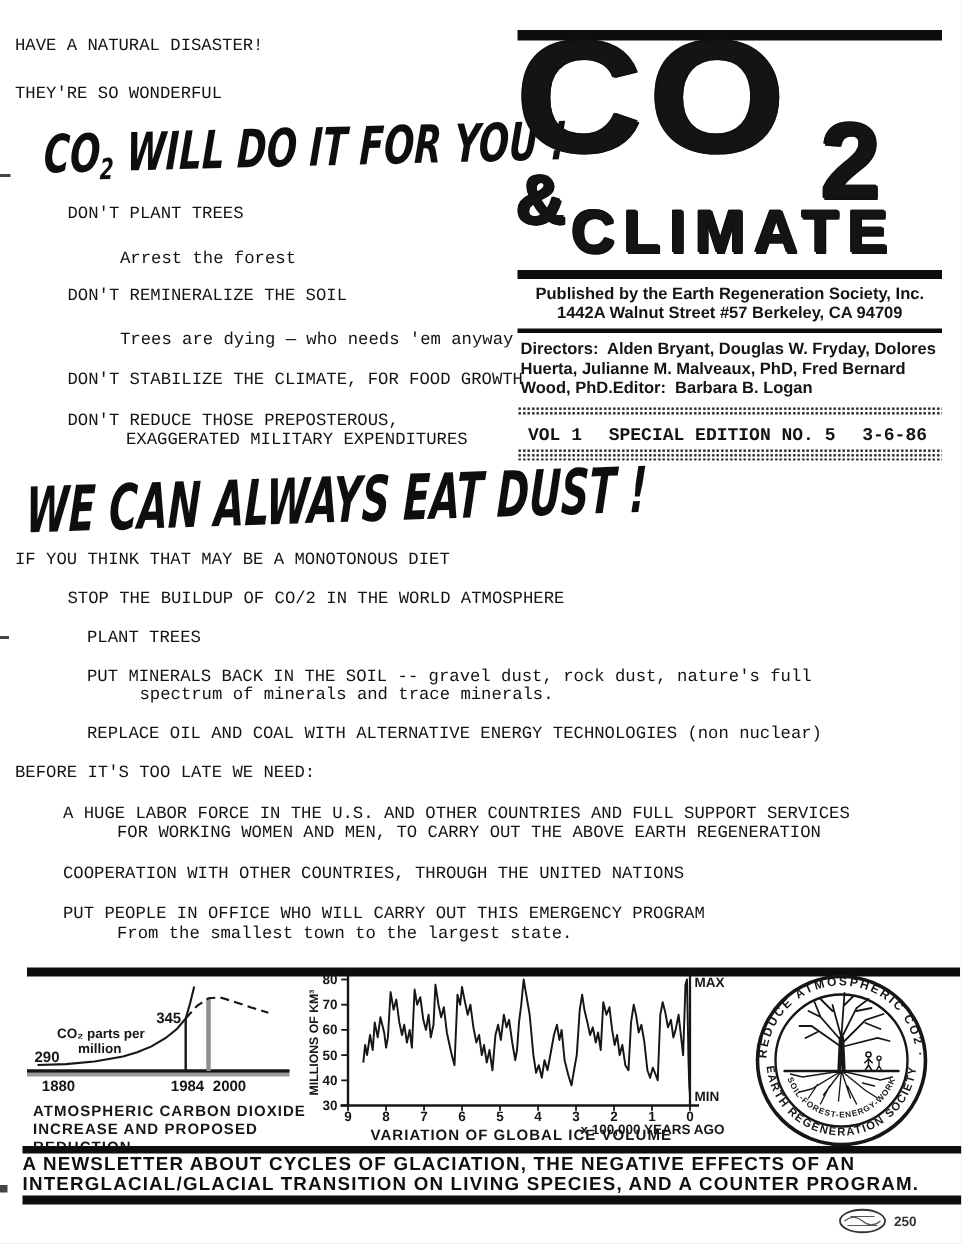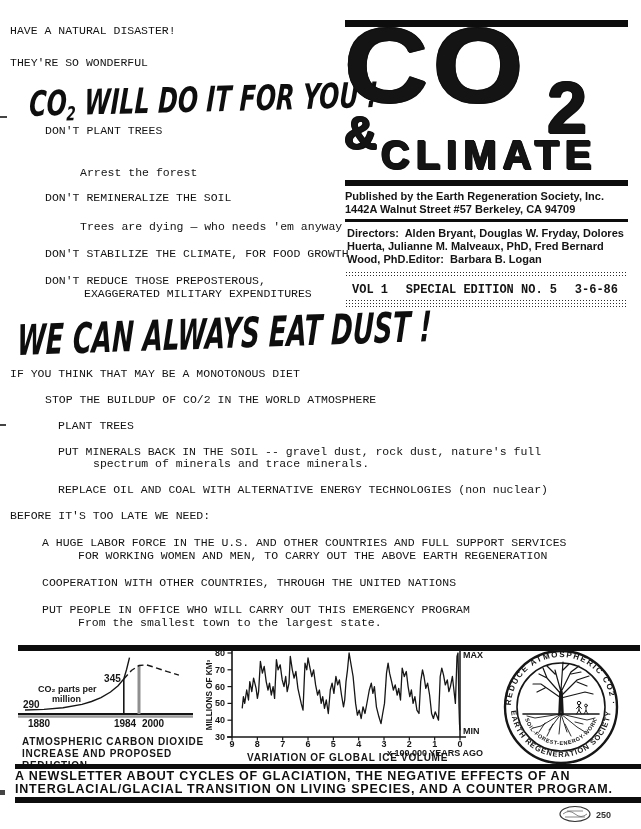--- a/index.html
+++ b/index.html
@@ -15,21 +15,21 @@
   .hl-sub{font-size:0.55em;vertical-align:-0.28em;}
   
   .bar{position:absolute;background:#0d0d0d;}
   .fatty{text-shadow:1px 0 #111,-1px 0 #111,0 1px #111,0 -1px #111,1px 1px #111,-1px -1px #111;}
   .mh-co{position:absolute;left:344px;top:12px;font-size:106px;line-height:106px;font-weight:bold;
          letter-spacing:4px;transform:scaleX(1.1);transform-origin:left top;white-space:pre;}
   .mh-sub2{position:absolute;left:547px;top:72px;font-size:72px;line-height:72px;font-weight:bold;}
   .mh-amp{position:absolute;left:344px;top:110px;font-size:46px;line-height:46px;font-weight:bold;}
   .mh-climate{position:absolute;left:381px;top:135px;font-size:40px;line-height:40px;font-weight:bold;
               letter-spacing:6px;white-space:pre;text-align:right;}
-  .mh-pub{position:absolute;left:345px;width:283px;text-align:left;font-size:11px;line-height:13px;
+  .mh-pub{position:absolute;left:345px;width:283px;text-align:center;font-size:11px;line-height:13px;
           font-weight:bold;}
   .mh-dir{position:absolute;left:347px;width:279px;font-size:11px;line-height:13px;font-weight:bold;white-space:pre;}
   .mh-dir3{display:flex;}
   .dots{position:absolute;background-image:radial-gradient(circle,#2a2a2a 0.8px,transparent 0.95px);
         background-size:3px 3px;}
   .mh-vol{position:absolute;left:352px;top:283px;width:266px;display:flex;justify-content:space-between;
           font:12px "Liberation Mono",monospace;font-weight:bold;white-space:pre;}
   
   .cap{position:absolute;font-size:10px;line-height:12px;font-weight:bold;letter-spacing:0.7px;
        color:#161616;white-space:pre;}
@@ -42,21 +42,21 @@
 </head>
 <body>
 
 <div id="page">
 
   <div class="tw" style="top:24px;left:10px">HAVE A NATURAL DISASTER!</div>
   <div class="tw" style="top:56px;left:10px">THEY'RE SO WONDERFUL</div>
 
   <div class="hl hl1"><span>CO</span><span class="hl-sub">2</span><span> WILL DO IT FOR YOU !</span></div>
 
-  <div class="tw" style="top:124px;left:45px">DON'T PLANT TREES</div>
+  <div class="tw" style="top:136px;left:45px">DON'T PLANT TREES</div>
   <div class="tw" style="top:166px;left:80px">Arrest the forest</div>
   <div class="tw" style="top:191px;left:45px">DON'T REMINERALIZE THE SOIL</div>
   <div class="tw" style="top:220px;left:80px">Trees are dying — who needs 'em anyway</div>
   <div class="tw" style="top:274px;left:45px">DON'T REDUCE THOSE PREPOSTEROUS,</div>
   <div class="tw" style="top:247px;left:45px">DON'T STABILIZE THE CLIMATE, FOR FOOD GROWTH</div>
   <div class="tw" style="top:287px;left:84px">EXAGGERATED MILITARY EXPENDITURES</div>
 
   <div class="hl hl2">WE CAN ALWAYS EAT DUST !</div>
 
   <div class="tw" style="top:367px;left:10px">IF YOU THINK THAT MAY BE A MONOTONOUS DIET</div>

